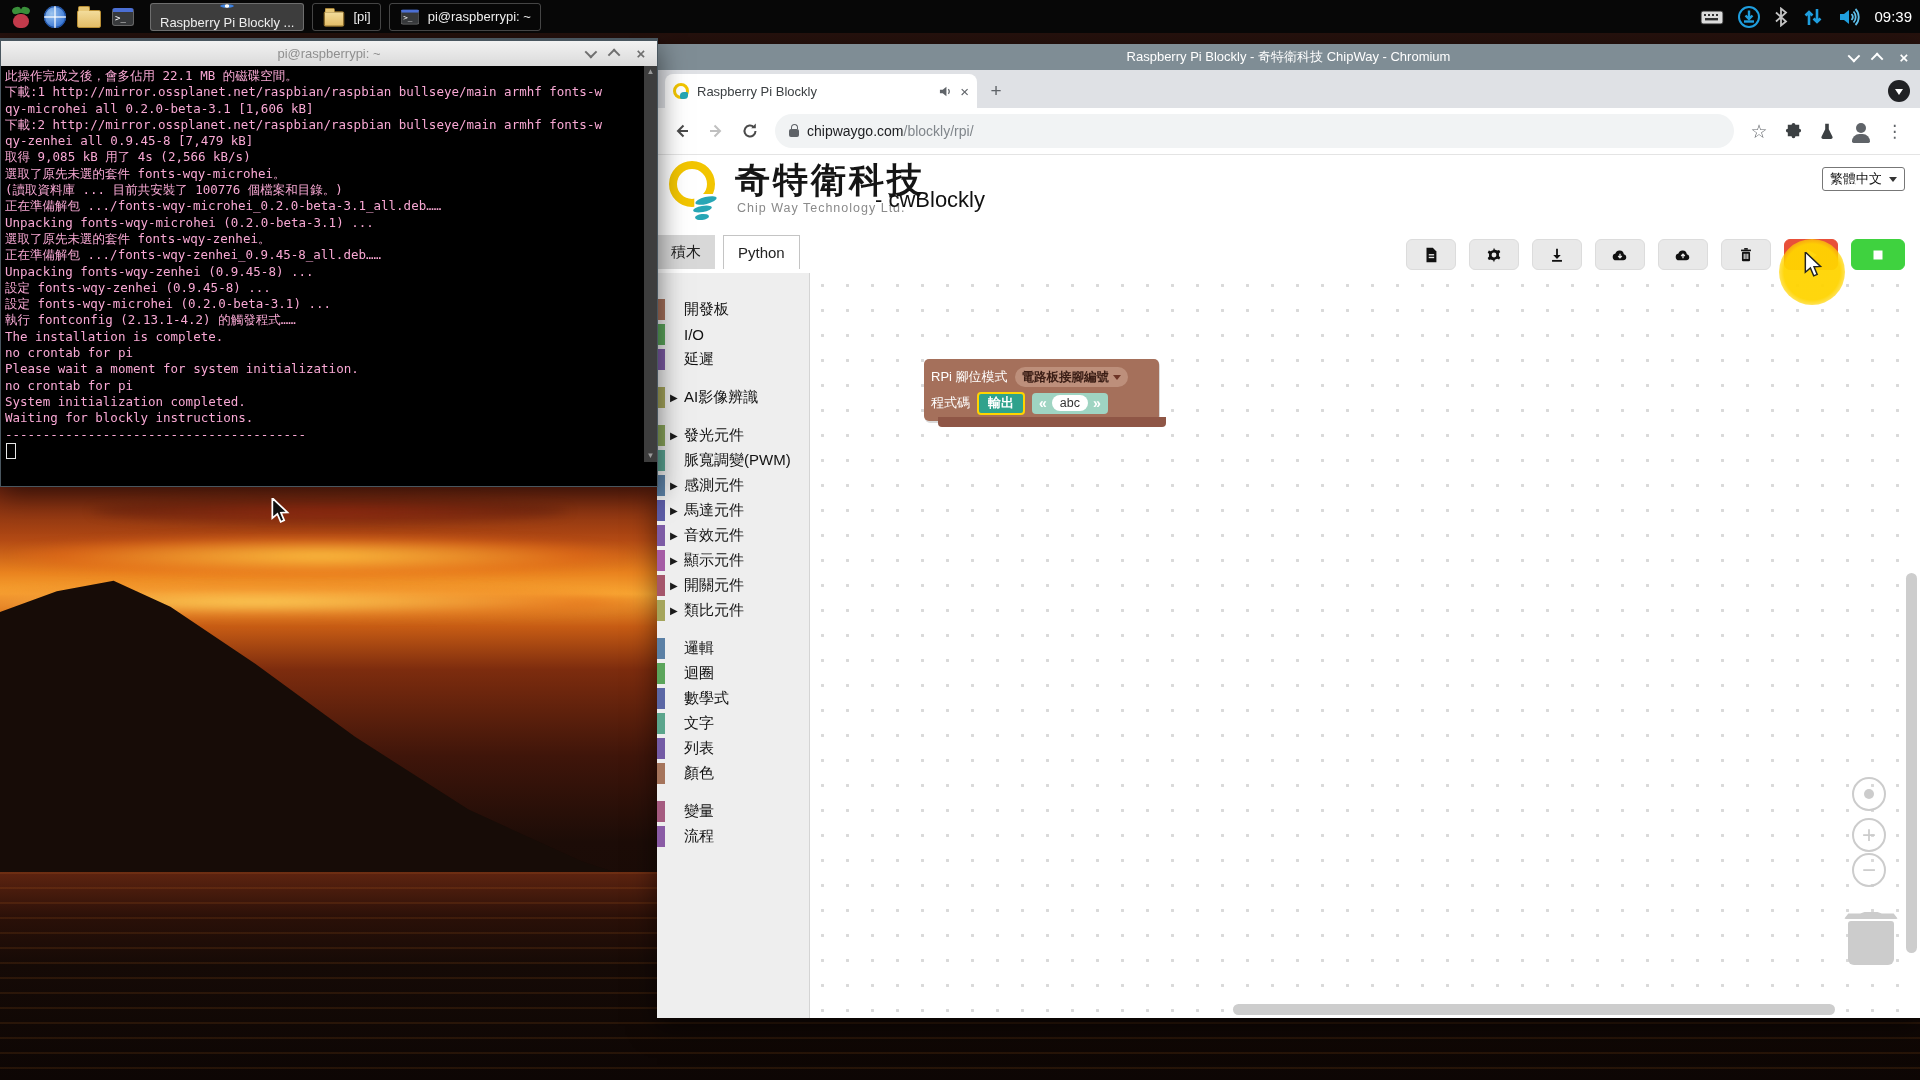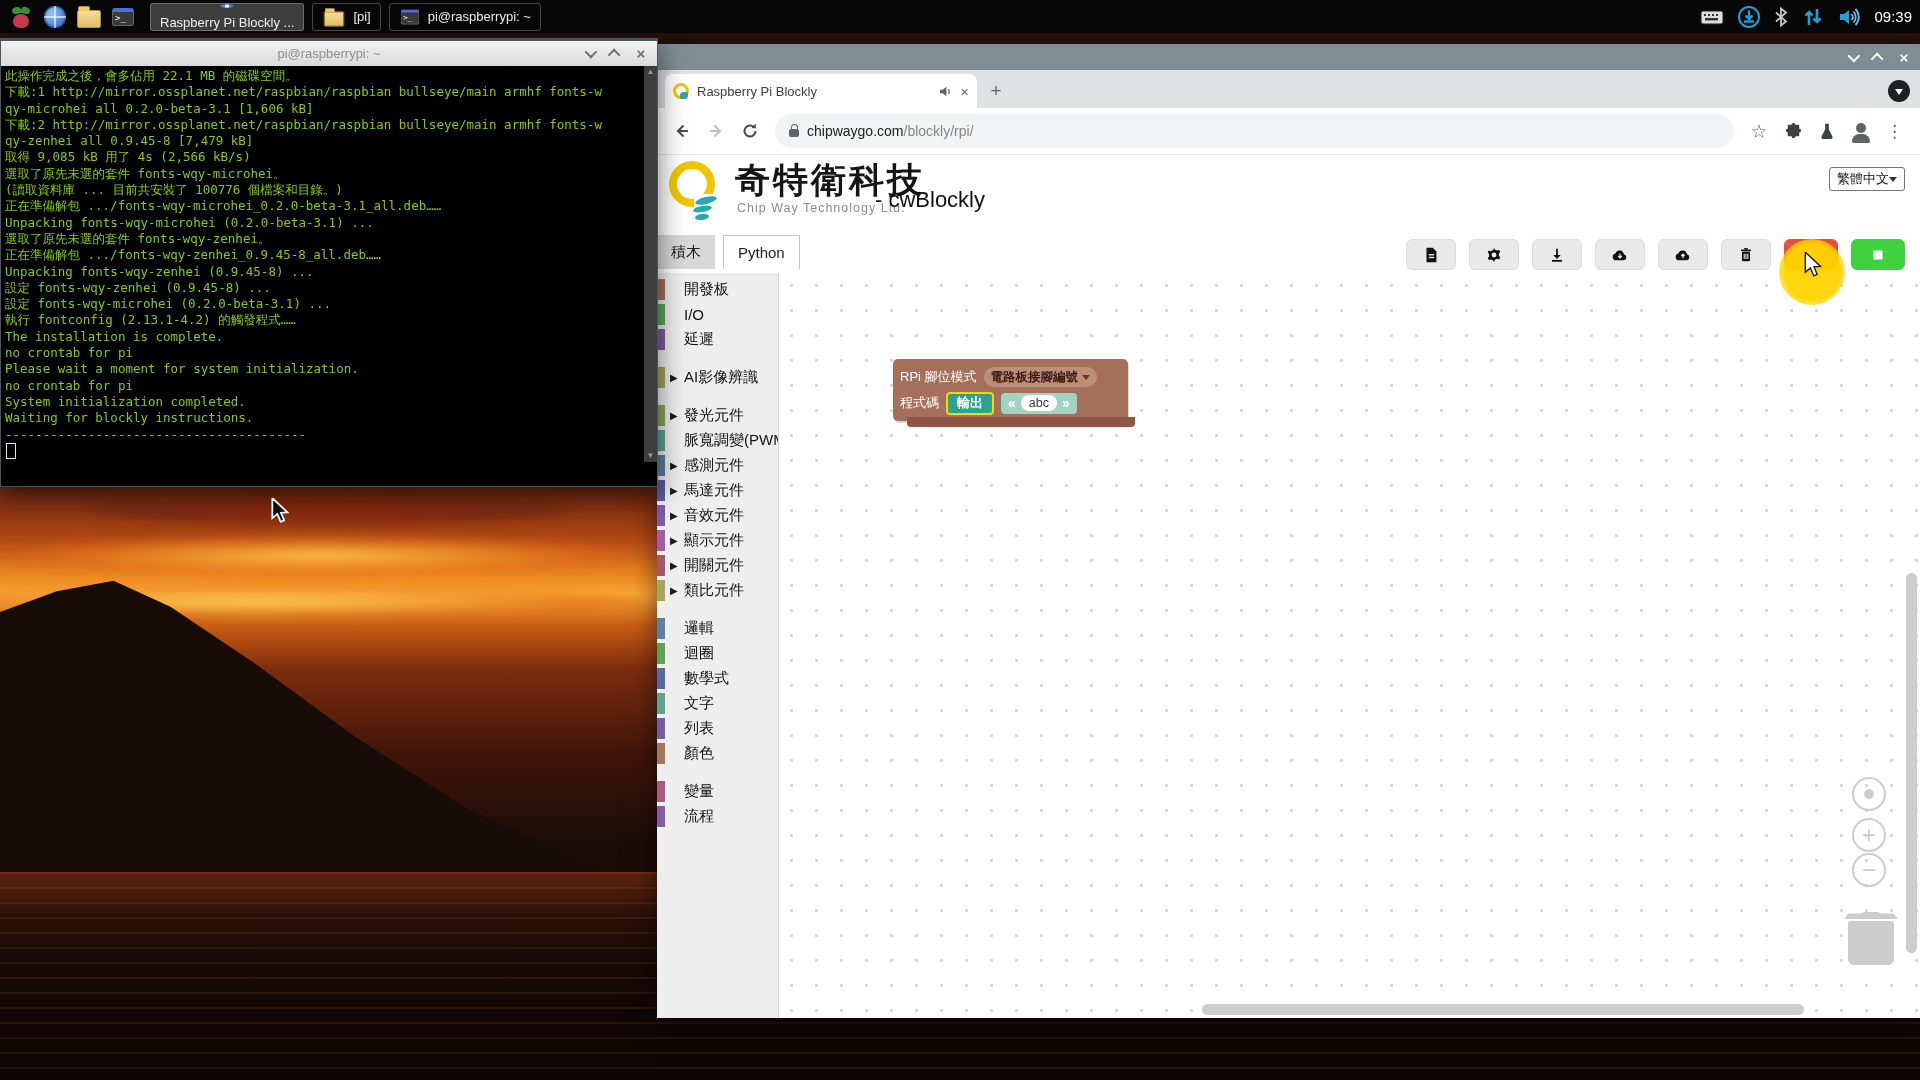--- a/index.html
+++ b/index.html
@@ -53,21 +53,21 @@
   .xg{font-size:15px;line-height:1;font-weight:bold;}
   
   #termwin{left:0;top:38px;width:658px;height:449px;border:1px solid #49565f;border-top:3px solid #49565f;
     background:#000;z-index:20;box-sizing:border-box;}
   #termbar{height:25px;background:linear-gradient(#f2f2f2,#dadada);display:flex;align-items:center;position:relative;}
   #termtitle{position:absolute;left:0;right:0;text-align:center;color:#8f8f8f;font-size:13px;}
   #termctls{margin-left:auto;display:flex;align-items:center;padding-right:8px;color:#6f6f6f;z-index:2;}
   #termmenu{height:24px;background:#ececec;border-bottom:1px solid #cfcfcf;display:flex;align-items:center;
     gap:22px;padding-left:10px;font-size:13px;color:#222;}
   #termbody{position:relative;height:calc(100% - 49px);background:#000;}
-  #termtext{margin:0;padding:2px 16px 2px 4px;color:#84cc16;font-family:"DejaVu Sans Mono","Liberation Mono",monospace;
+  #termtext{margin:0;padding:2px 16px 2px 4px;color:#f9a8d4;font-family:"DejaVu Sans Mono","Liberation Mono",monospace;
     font-size:12.5px;line-height:16.3px;white-space:pre-wrap;word-break:break-all;}
   #cursorblock{display:inline-block;width:8px;height:14px;border:1px solid #e8e8e8;vertical-align:-2px;}
   #termscroll{position:absolute;right:0;top:0;bottom:0;width:13px;background:#3d3d3d;display:flex;flex-direction:column;justify-content:space-between;align-items:center;}
   #termscroll span{color:#9a9a9a;font-size:8px;line-height:12px;}
   
   #chromewin{left:657px;top:44px;width:1263px;height:974px;background:#fff;z-index:10;display:flex;flex-direction:column;}
   #cbar{height:26px;background:#7f8d95;color:#fff;display:flex;align-items:center;position:relative;flex:none;}
   #ctitle{position:absolute;left:0;right:0;text-align:center;font-size:13px;}
   #cctls{margin-left:auto;display:flex;align-items:center;padding-right:8px;color:#fff;z-index:2;}
   #tabstrip{height:38px;background:#dfe1e5;display:flex;align-items:flex-end;flex:none;position:relative;}
@@ -101,35 +101,35 @@
   #logoring{position:absolute;left:2px;top:2px;width:46px;height:46px;border:8px solid #f2c500;border-radius:50%;
     box-sizing:border-box;clip-path:polygon(0 0,100% 0,100% 72%,55% 72%,55% 100%,0 100%);}
   .swirl{position:absolute;background:#27a6b5;border-radius:60% 60% 60% 60%;}
   #sw1{left:28px;top:38px;width:22px;height:7px;transform:rotate(-14deg);}
   #sw2{left:26px;top:47px;width:19px;height:6px;transform:rotate(-10deg);}
   #sw3{left:28px;top:55px;width:14px;height:6px;transform:rotate(-6deg);}
   #brandname{position:absolute;left:78px;top:2px;font-size:35px;color:#151515;letter-spacing:3px;font-weight:bold;}
   #brandsub{position:absolute;left:80px;top:46px;font-size:12.5px;color:#8a8a8a;letter-spacing:1px;}
   #brandsuffix{position:absolute;left:218px;top:32px;font-size:22px;color:#111;}
   #langsel{position:absolute;right:15px;top:12px;height:22px;border:1px solid #777;border-radius:3px;
-    display:flex;align-items:center;padding:0 7px;font-size:13px;color:#111;background:#fff;}
+    display:flex;align-items:center;gap:7px;padding:0 7px;font-size:13px;color:#111;background:#fff;}
   #langsel i{width:0;height:0;border:4px solid transparent;border-top:5px solid #333;margin-top:4px;}
   #viewtabs{position:absolute;left:0;top:87px;height:27px;display:flex;align-items:flex-end;gap:8px;}
   .vtab{height:34px;display:flex;align-items:center;padding:7px 14px;font-size:15px;color:#222;box-sizing:border-box;}
   .vtab.active{background:#d8d8d8;}
   .vtab.plain{background:#fff;border:1px solid #c4c4c4;border-bottom:none;}
   #btnrow{position:absolute;right:15px;top:84px;display:flex;align-items:center;gap:13px;}
   .toolbtn{width:48px;height:29px;background:#e9e9e9;border:1px solid #dcdcdc;border-radius:6px;
     display:flex;align-items:center;justify-content:center;}
   .toolbtn svg{width:18px;height:18px;}
   .toolbtn.play{background:#e8503a;border-color:#e8503a;width:52px;}
   .toolbtn.stop{background:#3fd23f;border-color:#3fd23f;width:52px;}
   
   #blockly{position:absolute;left:0;top:118px;right:0;bottom:0;display:flex;}
-  #toolbox{width:122px;background:#eee;border-right:1px solid #d4d4d4;padding-top:4px;box-sizing:border-box;overflow:hidden;}
+  #toolbox{width:153px;background:#eee;border-right:1px solid #d4d4d4;padding-top:24px;box-sizing:border-box;overflow:hidden;}
   .tbgroup{margin-bottom:13px;}
   .tbrow{height:25px;display:flex;align-items:center;position:relative;}
   .tbstrip{position:absolute;left:0;top:2px;width:8px;height:21px;}
   .tbarrow{position:absolute;left:13px;font-size:10px;color:#1a1a1a;}
   .tblabel{position:absolute;left:27px;font-size:15px;color:#111;white-space:nowrap;}
   #workspace{position:relative;flex:1;background:#fff;
     background-image:radial-gradient(circle,#d9d9d9 1.4px,transparent 1.6px);background-size:25px 25px;}
   #blk{position:absolute;left:114px;top:86px;width:235px;background:#a5705b;border-radius:5px;
     padding:5px 7px;box-sizing:border-box;color:#fff;font-size:13px;box-shadow:1px 2px 0 rgba(0,0,0,.15);}
   .blkrow{display:flex;align-items:center;gap:7px;height:26px;}
@@ -268,20 +268,21 @@
     <span id="cursorblock" class="abs" style="left:5px;top:377px;"></span>
     <div id="termscroll">
         <span>▲</span>
         <span>▼</span>
       </div>
   </div>
 </div>
 
 <div id="chromewin" class="abs winshadow">
   <div id="cbar">
+    <div id="ctitle">Raspberry Pi Blockly - 奇特衛科技 ChipWay - Chromium</div>
     <div id="cctls">
       <span class="ctl">
           <i class="chev d"></i>
         </span>
       <span class="ctl">
           <i class="chev u"></i>
         </span>
       <span class="ctl xg">×</span>
     </div>
   </div>

